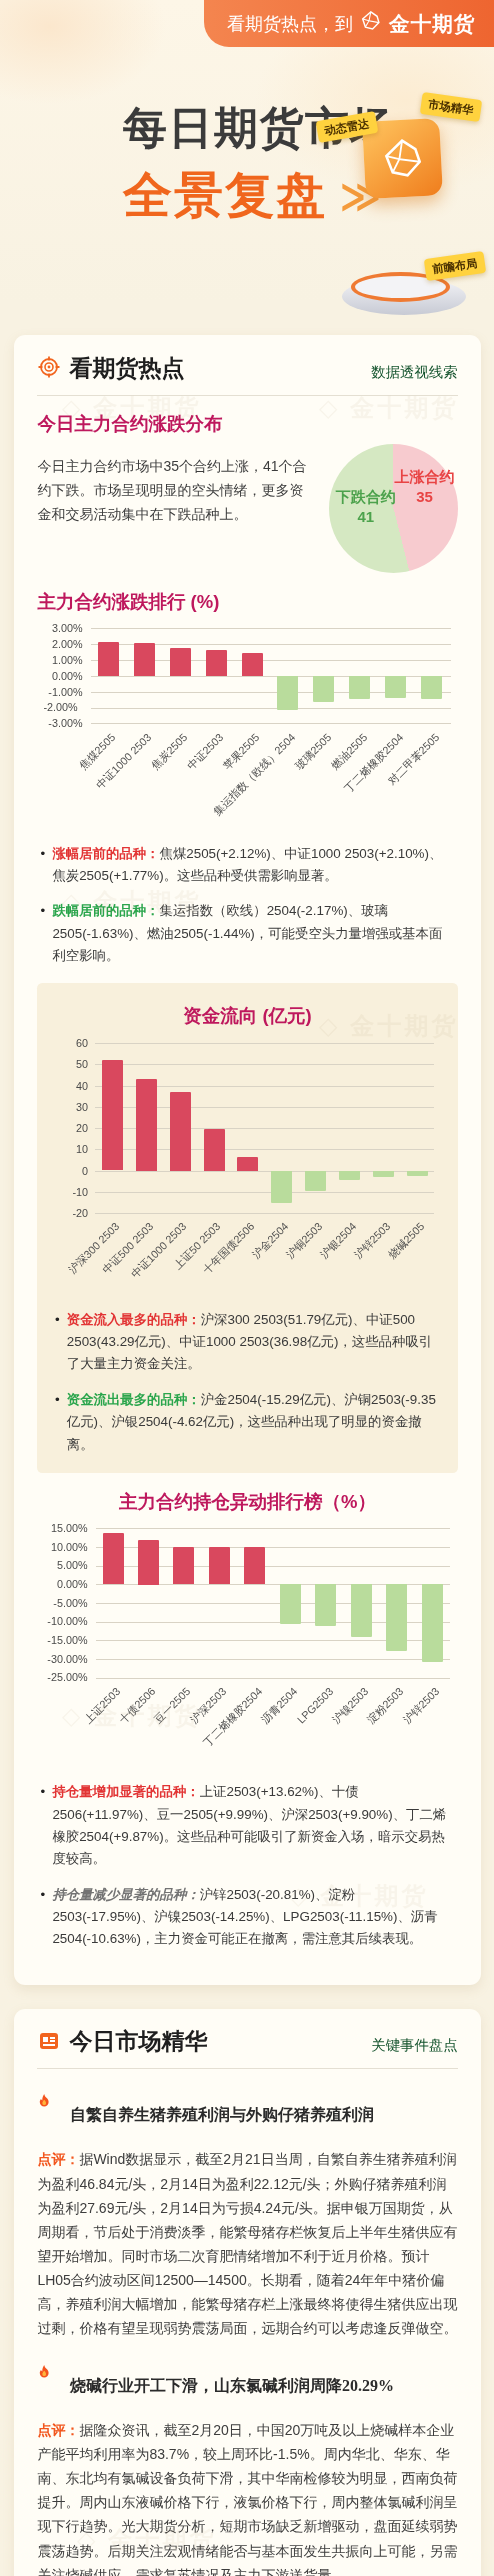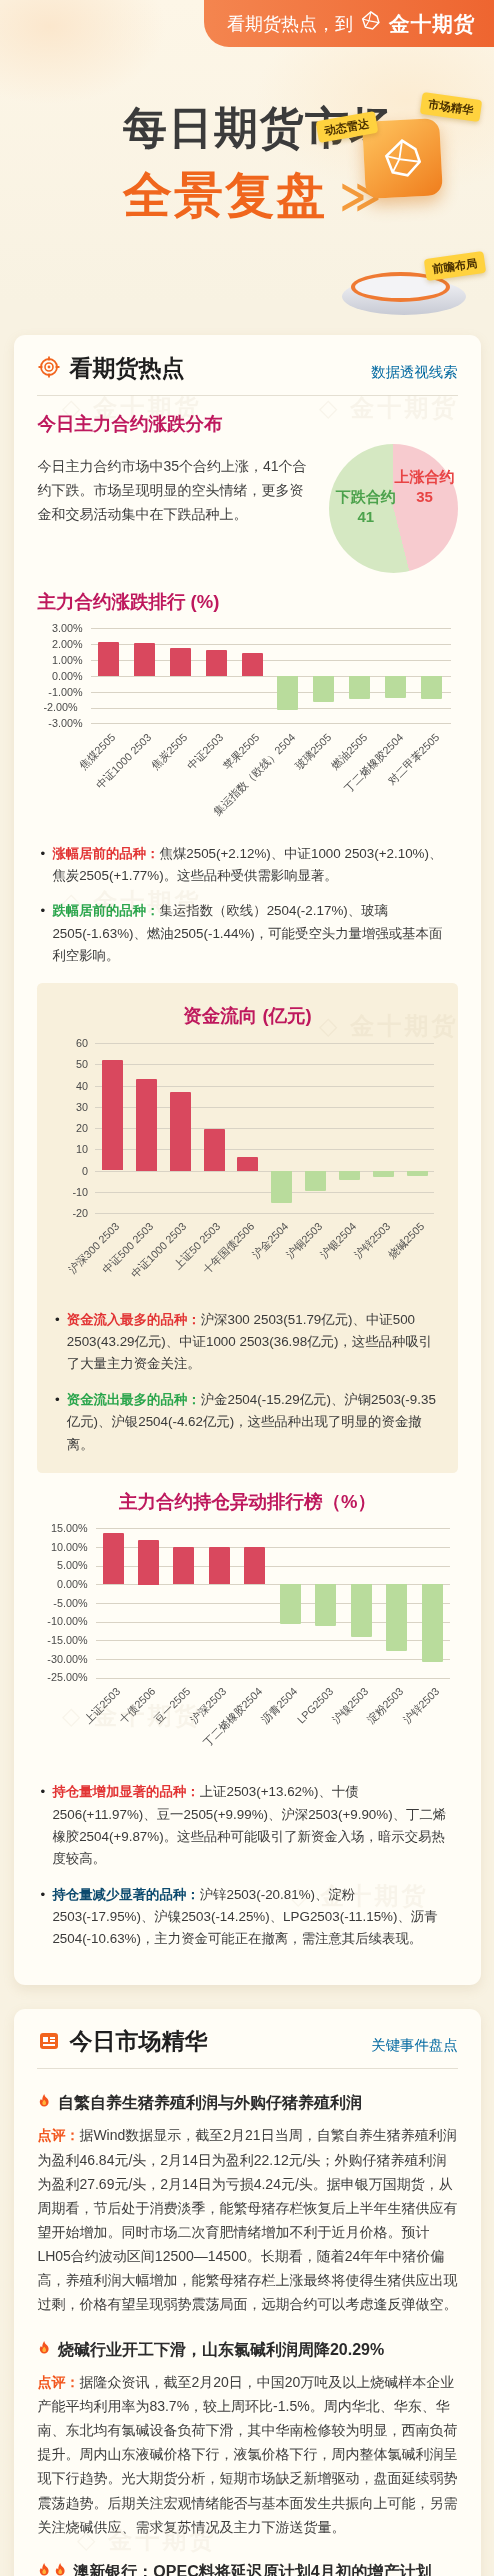--- a/index.html
+++ b/index.html
@@ -37,21 +37,21 @@
   .tag{position:absolute;background:#ffd23e;border-radius:4.1px;padding:3.6px 7.2px;font-size:11.3px;
        font-weight:800;color:#4a3000;box-shadow:0 2.1px 5.2px rgba(160,110,0,.3);white-space:nowrap;}
   .watermark{position:absolute;font-size:24px;font-weight:900;color:rgba(150,130,90,.07);
        letter-spacing:3.1px;pointer-events:none;white-space:nowrap;}
 
   
   .card{position:relative;margin:0 14.4px 24px;background:#fffdf6;border-radius:11.3px;
         padding:17.5px 23px 20.6px;box-shadow:0 4.1px 11.3px rgba(170,140,90,.14);flex:0 0 auto;}
   .card-head{display:flex;align-items:center;gap:8.2px;}
   .card-head h2{margin:0;font-size:23px;font-weight:900;color:#1e1e1e;flex:0 0 auto;}
-  .card-head .note{margin-left:auto;font-size:14.4px;color:#0369a1;margin-top:8px;}
+  .card-head .note{margin-left:auto;font-size:14.4px;color:#14532d;margin-top:8px;}
   .divider{border:none;border-top:1px solid #e4dfd2;margin:11.3px 0 4.1px;}
   .oh{color:#be185d;font-size:18.5px;font-weight:900;margin:15.5px 0 8.2px;}
   .oh.center{text-align:center;}
   .body-p{font-size:14px;line-height:1.72;color:#3d3d3d;margin:0;}
 
   .dist-row{display:flex;align-items:flex-start;gap:12.4px;margin-top:3.1px;}
   .dist-row .body-p{flex:1;padding-top:9.3px;}
   .pie-box{position:relative;width:129px;height:129px;flex:0 0 auto;}
   .pie{position:absolute;inset:0;border-radius:50%;}
   .pie-lb{position:absolute;text-align:center;font-size:15px;font-weight:800;line-height:1.3;}
@@ -68,21 +68,21 @@
   .bullet .dot{flex:0 0 auto;font-size:13.4px;color:#222;line-height:1.65;}
   .bullet p{margin:0;font-size:13.4px;line-height:1.66;color:#3a3a3a;}
   .bullet b{font-weight:900;}
 
   .panel{background:#f8f0dc;border-radius:5.2px;margin:15.5px 0 4.1px;padding:5.2px 14.4px 4.1px;}
 
   
   .news-item{margin-top:21.6px;}
   .news-title{display:flex;gap:6.2px;align-items:flex-start;}
   .flames{display:flex;gap:1px;flex:0 0 auto;padding-top:2.1px;}
-  .news-title h4{margin:0;font-size:16px;font-weight:900;color:#2b2b2b;line-height:1.45;}
+  .news-title h4{margin:12px;font-size:16px;font-weight:900;color:#2b2b2b;line-height:1.45;font-family:Liberation Serif, serif;}
   .news-item .body-p{margin-top:9.3px;}
   .lb-orange{color:#f2561d;font-weight:900;}
 </style>
 </head>
 <body>
 
 <div class="page">
 
   <header class="hero">
     <div class="ribbon">
@@ -294,21 +294,21 @@
         <div class="bar" style="left: 383px; width: 21.6px; height: 78px; top: 62px; background: rgb(185, 220, 156); border-radius: 0px 0px 1px 1px;"></div>
         <div class="xlab" style="left: 239px; top: 163px;">沪锌2503</div>
       </div>
     <div class="bullets" id="oi-bullets">
         <div class="bullet">
           <span class="dot">•</span>
           <p><b style="color: rgb(226, 52, 52);">持仓量增加显著的品种：</b>上证2503(+13.62%)、十债2506(+11.97%)、豆一2505(+9.99%)、沪深2503(+9.90%)、丁二烯橡胶2504(+9.87%)。这些品种可能吸引了新资金入场，暗示交易热度较高。</p>
         </div>
         <div class="bullet">
           <span class="dot">•</span>
-          <p><b style="color: #0c4a6e;">持仓量减少显著的品种：</b>沪锌2503(-20.81%)、淀粉2503(-17.95%)、沪镍2503(-14.25%)、LPG2503(-11.15%)、沥青2504(-10.63%)，主力资金可能正在撤离，需注意其后续表现。</p>
+          <p><b style="color: #737373; font-style: italic;">持仓量减少显著的品种：</b>沪锌2503(-20.81%)、淀粉2503(-17.95%)、沪镍2503(-14.25%)、LPG2503(-11.15%)、沥青2504(-10.63%)，主力资金可能正在撤离，需注意其后续表现。</p>
         </div>
       </div>
   </section>
 
   <section class="card">
     <div class="card-head">
       <span>
         <svg width="24" height="24" viewBox="0 0 24 24">
             <rect x="3" y="4" width="18" height="16" rx="3" fill="#f2641e"></rect>
             <rect x="6" y="8" width="5" height="5" fill="#fff"></rect>

